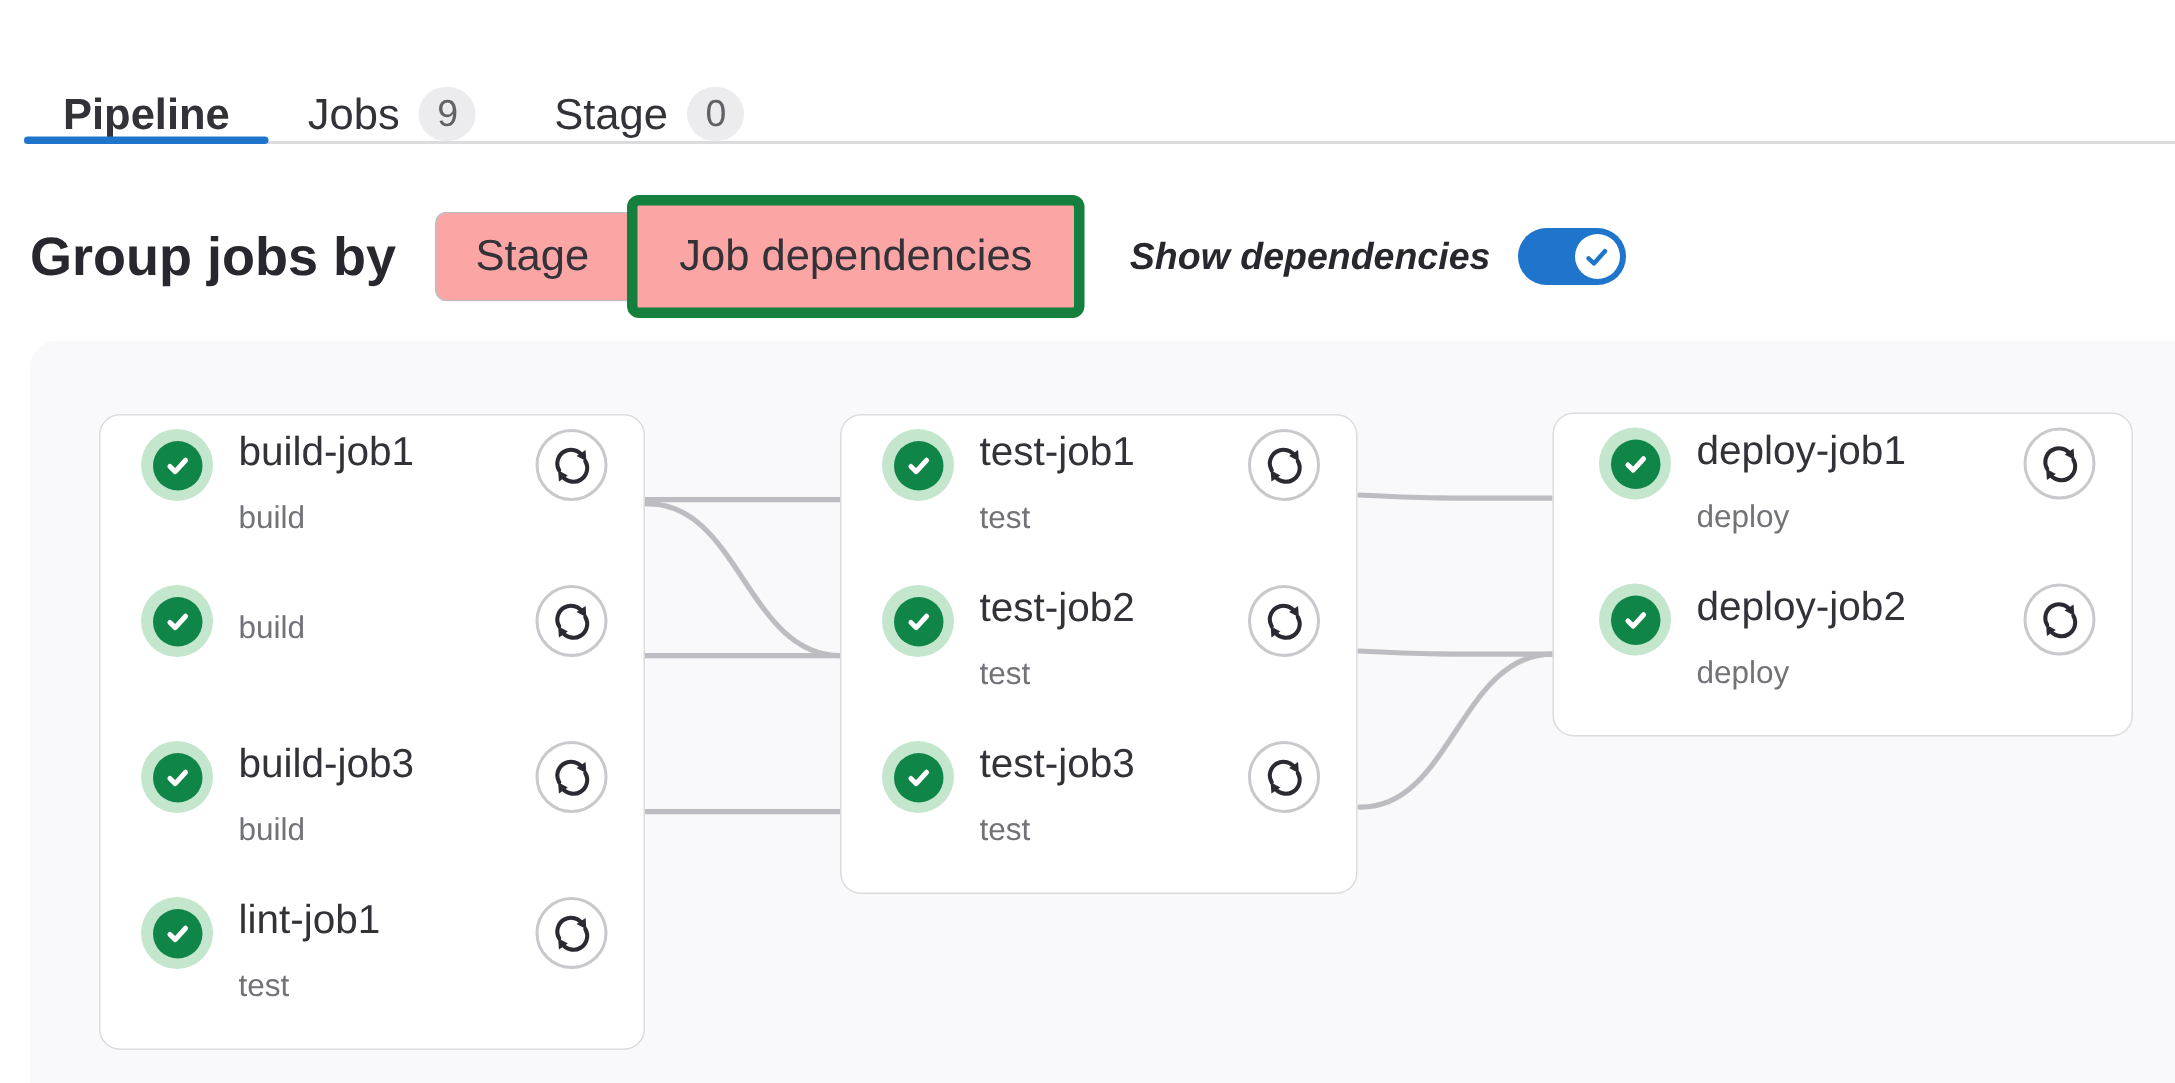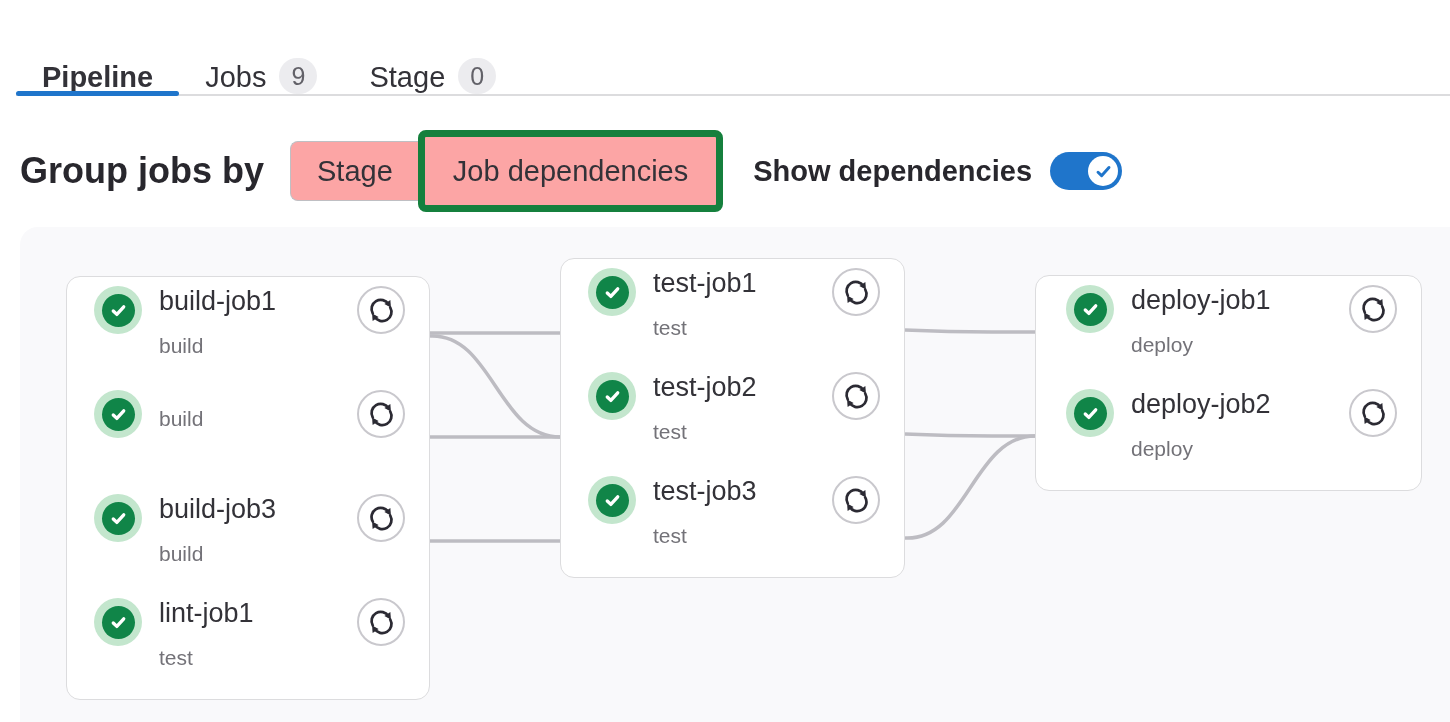--- a/index.html
+++ b/index.html
@@ -44,21 +44,21 @@
   .seg-btn{
     height:60px;padding:0 26px;background:#fca5a5;color:#333238;
     border:1px solid #bfbfc3;font-size:29px;border-radius:8px;
     position:relative;
   }
   .seg-btn:first-child{border-radius:8px 0 0 8px;border-right:none;}
   .seg-btn.selected{
     border:7px solid #15803d;border-radius:8px;height:82px;
     margin-left:-1px;z-index:2;padding:0 28px;
   }
-  .show-label{font-size:29px;font-weight:700;color:#28272d;margin-left:30px;}
+  .show-label{font-size:25px;font-weight:700;color:#28272d;margin-left:30px;font-style:italic;}
   .toggle{
     width:72px;height:38px;border-radius:19px;border:none;
     background:#1f75cb;margin-left:18px;position:relative;padding:0;
   }
   .toggle .knob{
     position:absolute;top:4px;right:4px;width:30px;height:30px;border-radius:50%;
     background:#fff;display:flex;align-items:center;justify-content:center;
   }
 
   
@@ -229,21 +229,21 @@
               <path d="M12.8 6.3 A 5 5 0 0 1 4.1 11.4"></path>
             </g>
             <g fill="#2b2a33">
               <path d="M12.9 2.2 L13.2 6.3 L9.6 4.4 Z"></path>
               <path d="M3.1 13.8 L2.8 9.7 L6.4 11.6 Z"></path>
             </g>
           </svg>
         </button>
       </div>
     </div>
-    <div class="job-card" style="left: 540px; top: 31px; width: 345px; height: 320px;">
+    <div class="job-card" style="left: 540px; top: 49px; width: 345px; height: 320px;">
       <div class="job-row">
         <span class="status-icon">
           <span class="status-inner">
             <svg width="19" height="19" viewBox="0 0 16 16">
               <path d="M3.6 8.4 L6.6 11.3 L12.4 4.9" fill="none" stroke="#ffffff" stroke-width="2.8" stroke-linecap="round" stroke-linejoin="round"></path>
             </svg>
           </span>
         </span>
         <span class="job-text">
           <span class="job-name">test-job1</span>

